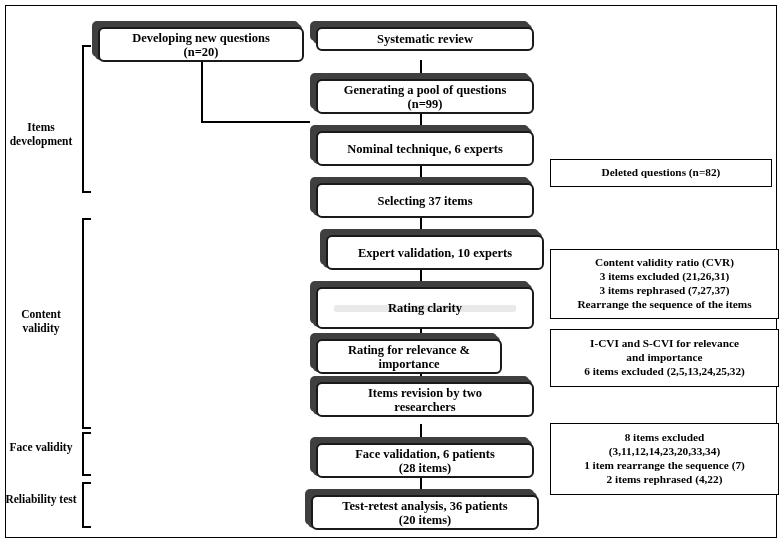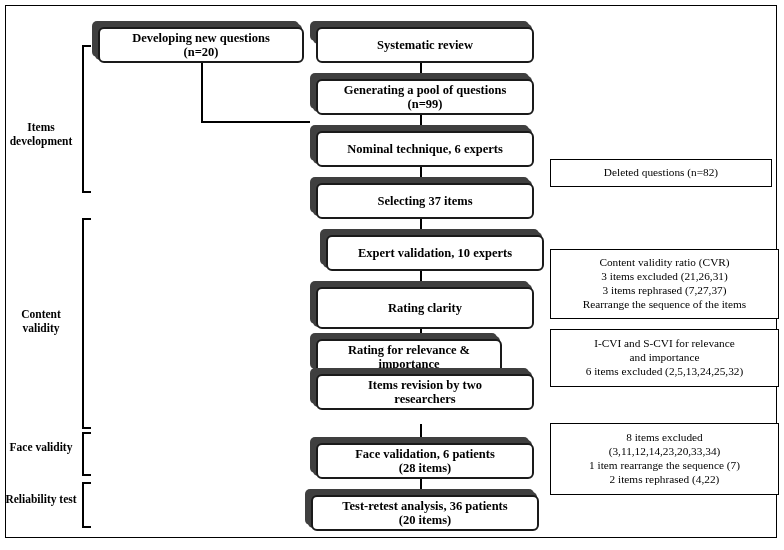--- a/index.html
+++ b/index.html
@@ -82,21 +82,21 @@
     left: 6px;  top: 6px;
     width: calc(100% - 6px);
     height: calc(100% - 6px);
     background: #ffffff;
     border: 2px solid #1a1a1a;
     border-radius: 6px;
     box-sizing: border-box;
     display: flex;
     align-items: center;
     justify-content: center;
-    padding: 16px;
+    padding: 10px;
   }
   .flow-box .inner {
     width: calc(100% - 12px);
     height: calc(100% - 11px);
     background: #e9e9e9;
     border-radius: 2px;
     display: flex;
     align-items: center;
     justify-content: center;
     box-sizing: border-box;
@@ -115,21 +115,21 @@
     position: absolute;
     box-sizing: border-box;
     border: 1.5px solid #000;
     background: #ffffff;
     display: flex;
     align-items: center;
     justify-content: center;
     padding: 3px 4px;
   }
   .side-box .label {
-    font-weight: normal;
+    font-weight: bold;
     font-size: 11.3px;
     line-height: 1.23;
     text-align: center;
     color: #000;
     white-space: pre-line;
   }
 
   
   .vline {
     position: absolute;
@@ -258,21 +258,21 @@
     <div class="shadow-back"></div>
     <div class="shadow-mid"></div>
     <div class="face">
       <div class="inner">
         <span class="label">Rating for relevance &amp;
 importance</span>
       </div>
     </div>
   </div>
 
-  <div class="flow-box" style="left:310px; top:368px; width:224px; height:41px;border-radius:18px;">
+  <div class="flow-box" style="left:310px; top:376px; width:224px; height:41px;border-radius:18px;">
     <div class="shadow-back"></div>
     <div class="shadow-mid"></div>
     <div class="face">
       <div class="inner">
         <span class="label">Items revision by two
 researchers</span>
       </div>
     </div>
   </div>
 

